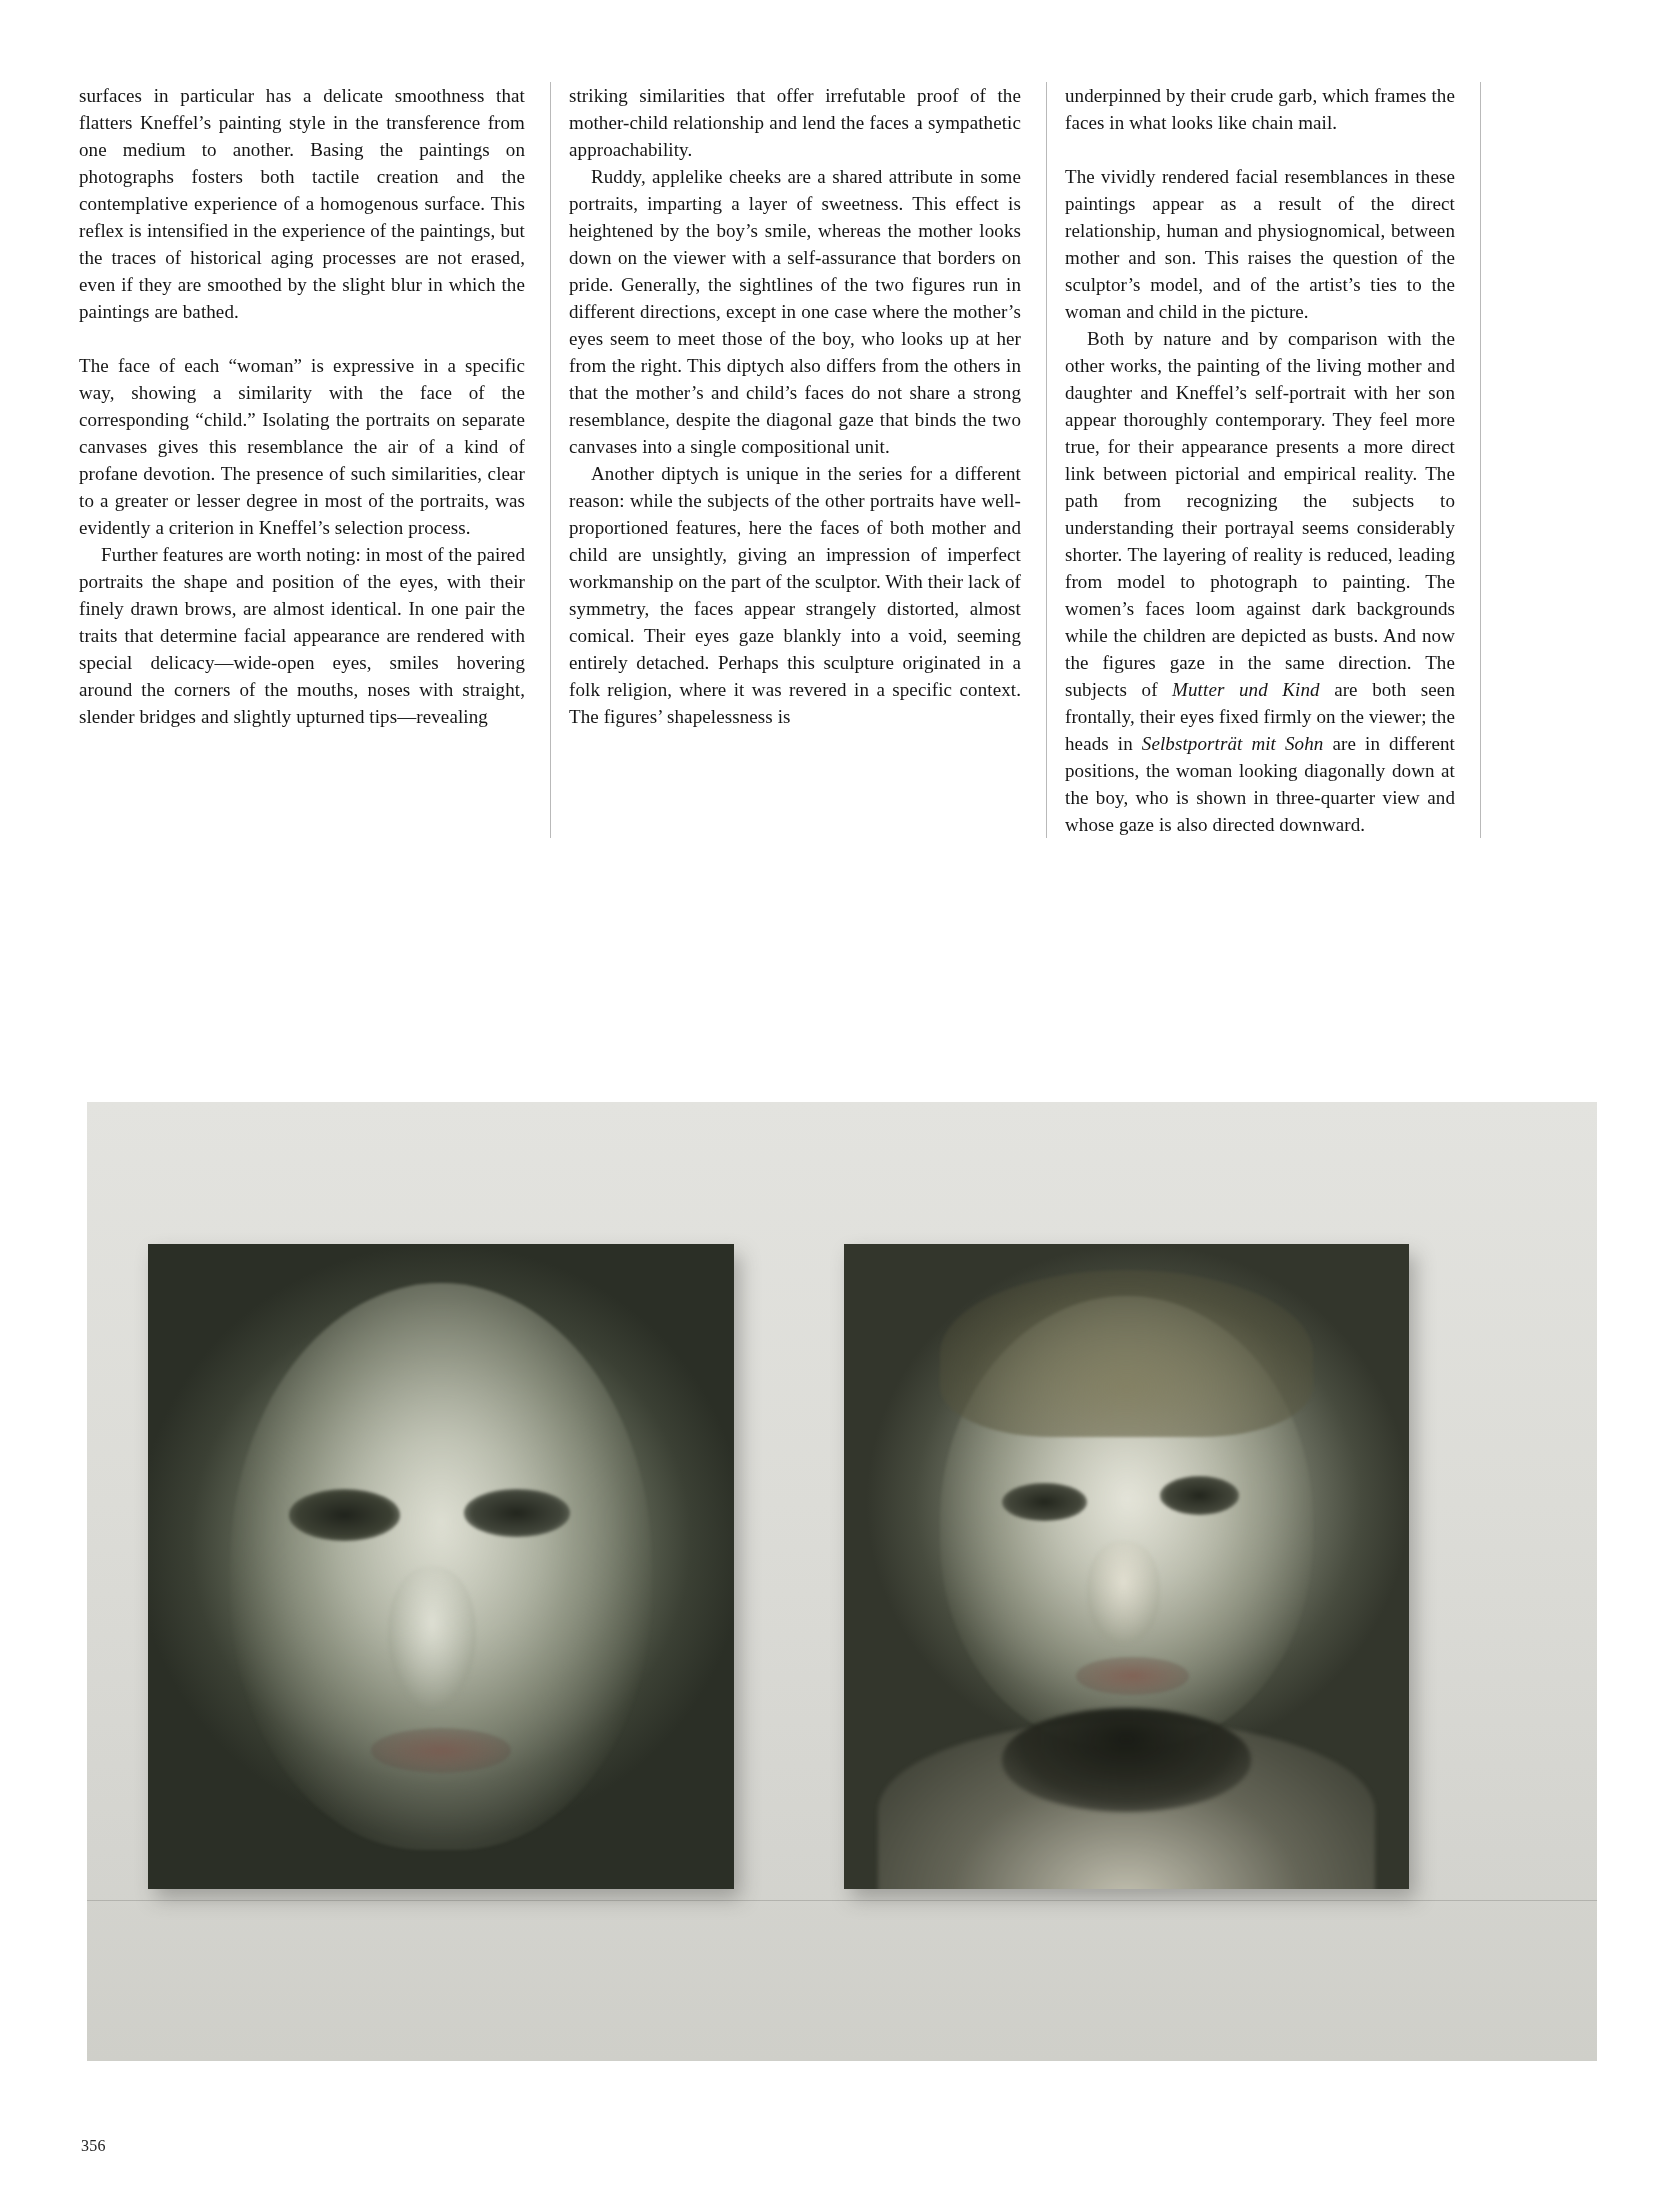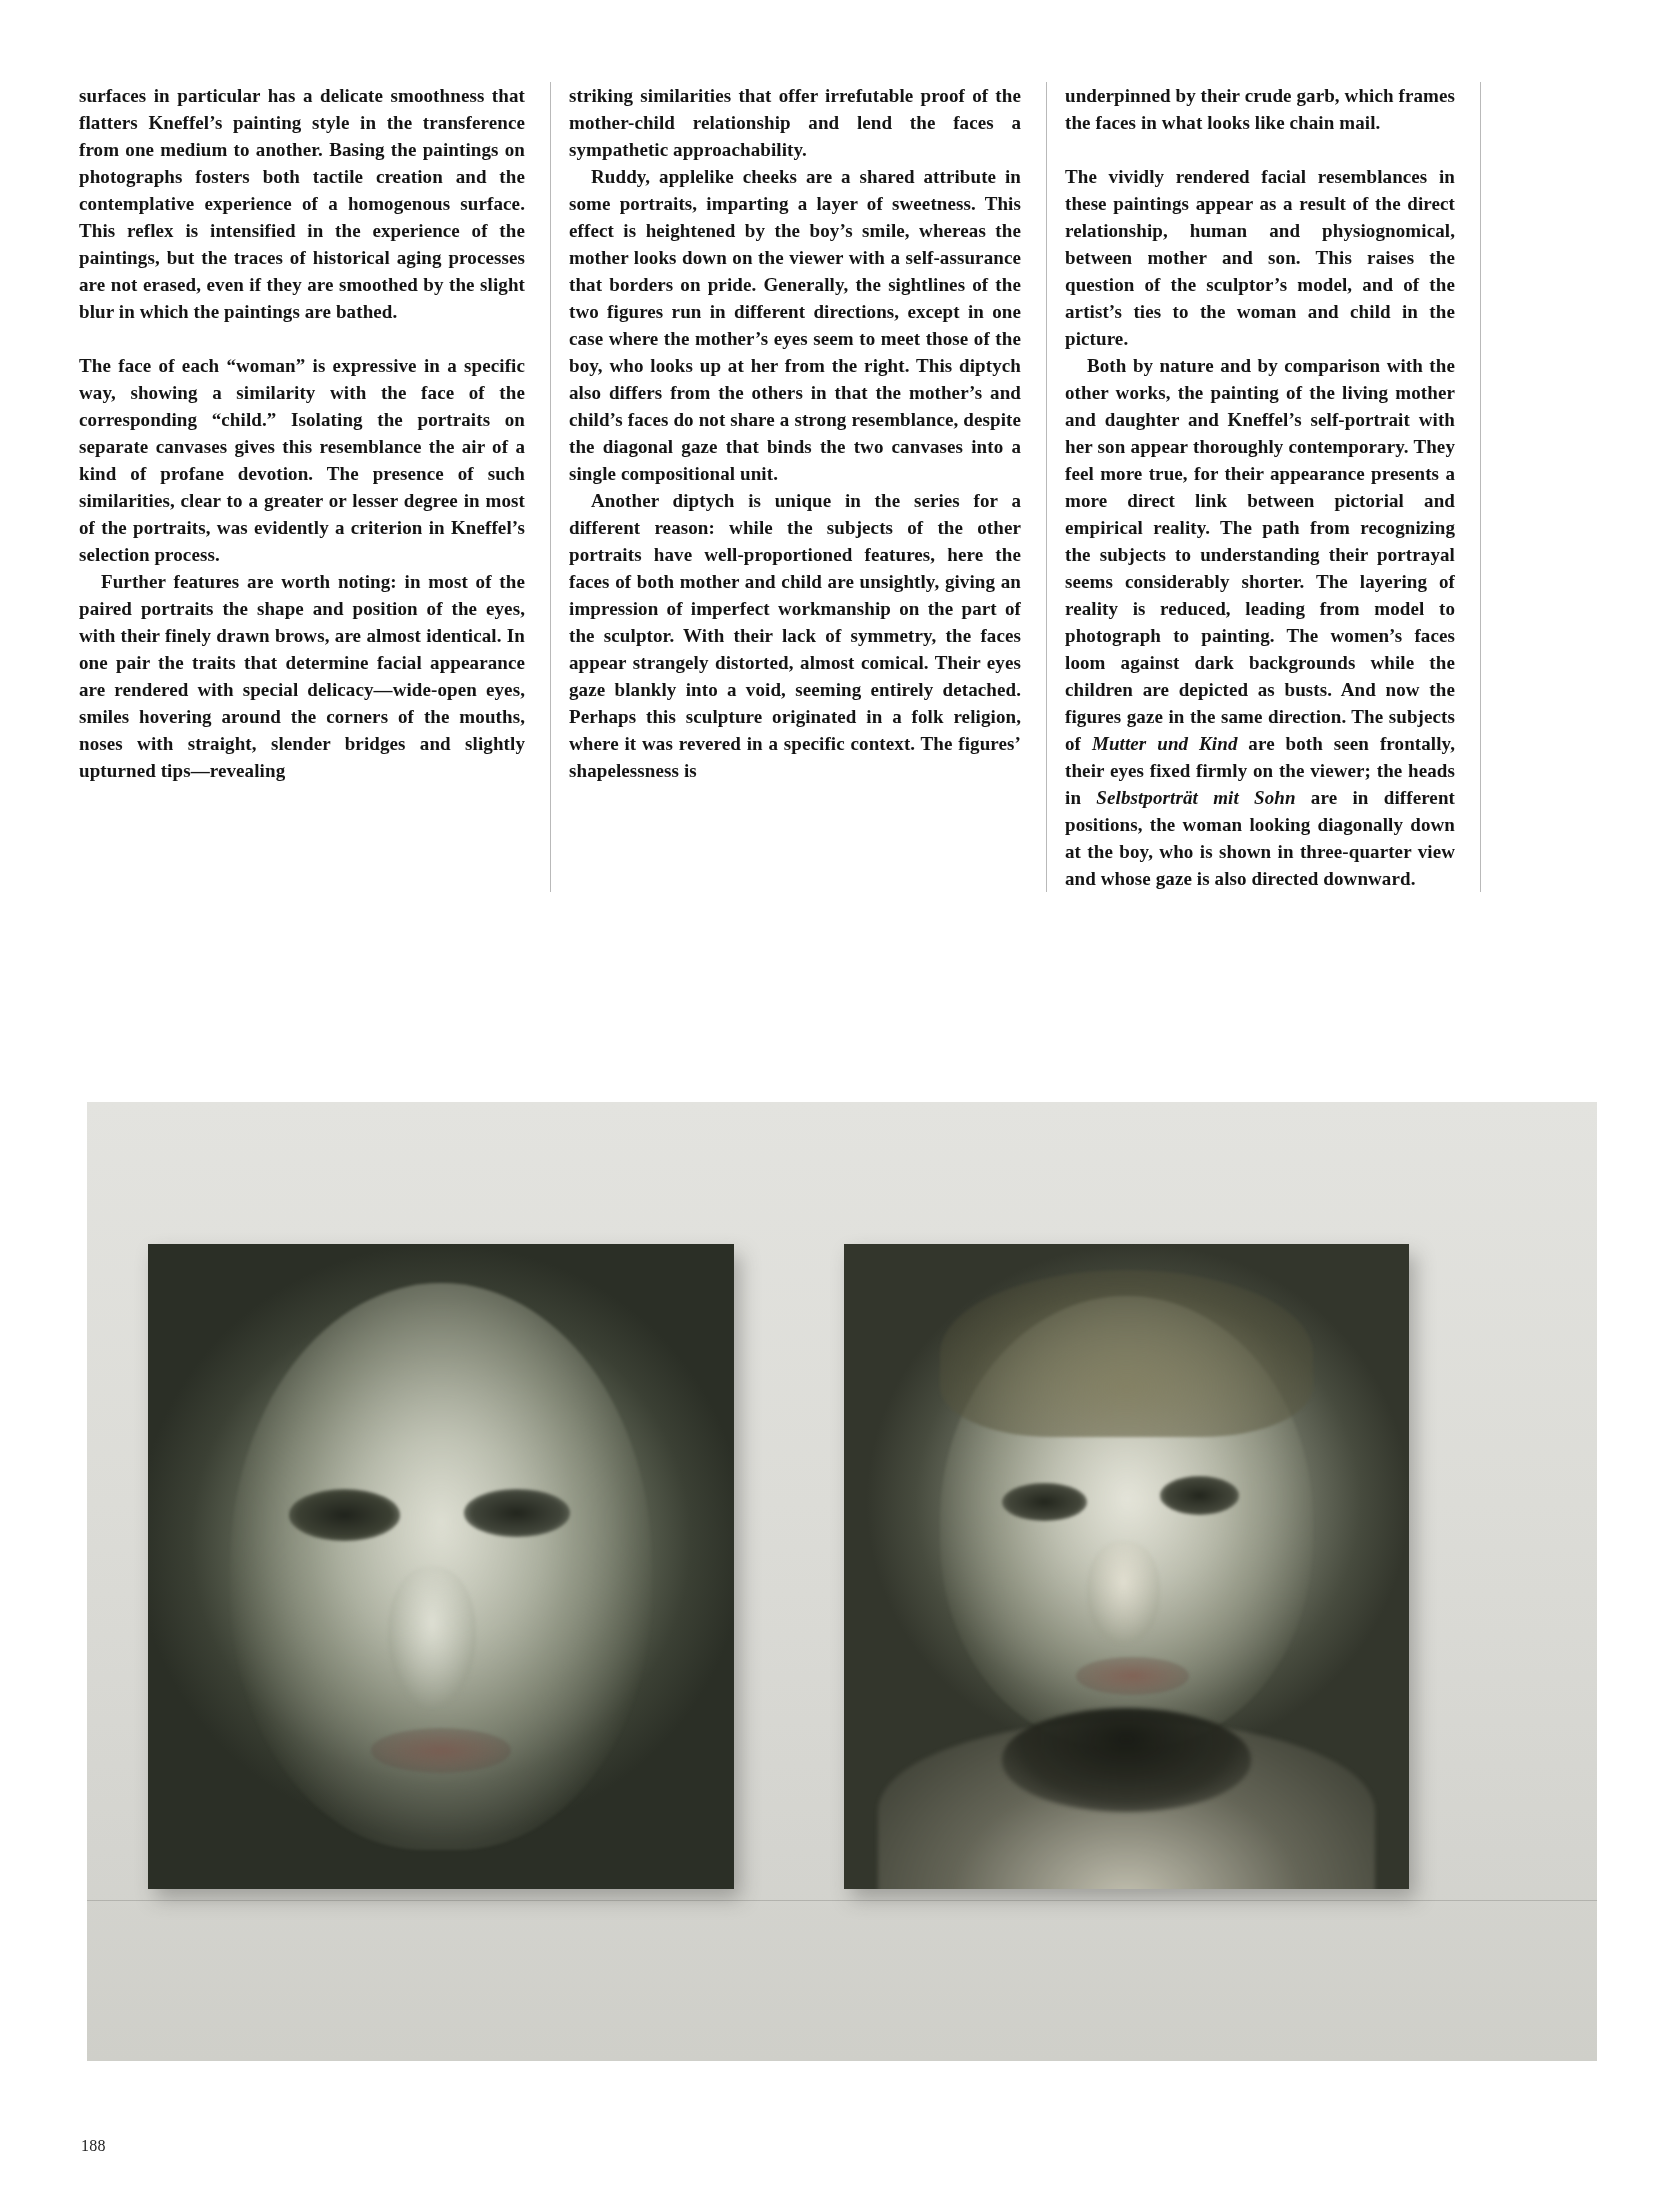--- a/index.html
+++ b/index.html
@@ -41,21 +41,20 @@
   }
   .col p {
     margin: 0;
     font-size: 19px;
     line-height: 27px;
     text-align: justify;
     text-justify: inter-word;
     color: #151515;
     hyphens: none;
     letter-spacing: 0.1px;
-    font-weight: bold;
   }
   .col p.indent {
     text-indent: 22px;
   }
   .col p.gap {
     margin-top: 26.5px;
   }
   .col p i {
     font-style: italic;
   }
@@ -233,16 +232,16 @@
       <div class="face-shape cr-head"></div>
       <div class="face-shape cr-hair"></div>
       <div class="face-shape cr-eye-l"></div>
       <div class="face-shape cr-eye-r"></div>
       <div class="face-shape cr-nose"></div>
       <div class="face-shape cr-mouth"></div>
       <div class="cr-collar"></div>
     </div>
   </div>
 
-  <div class="folio">188</div>
+  <div class="folio">356</div>
 
 </div>
 
 
 </body></html>

